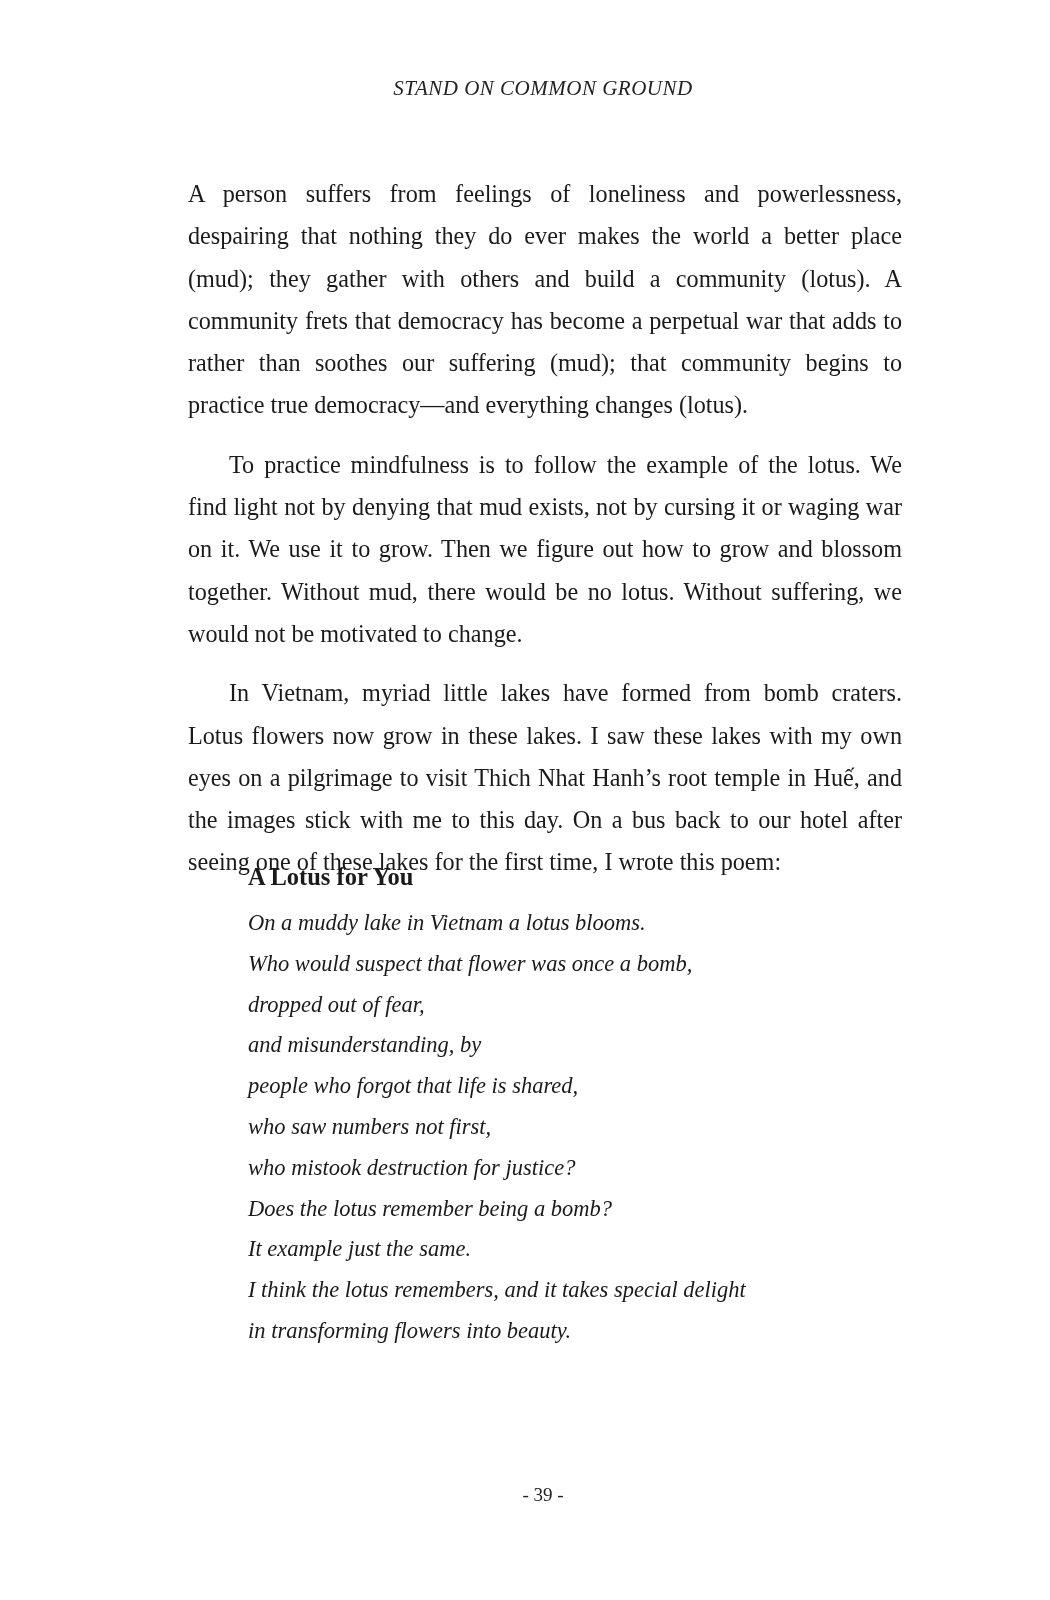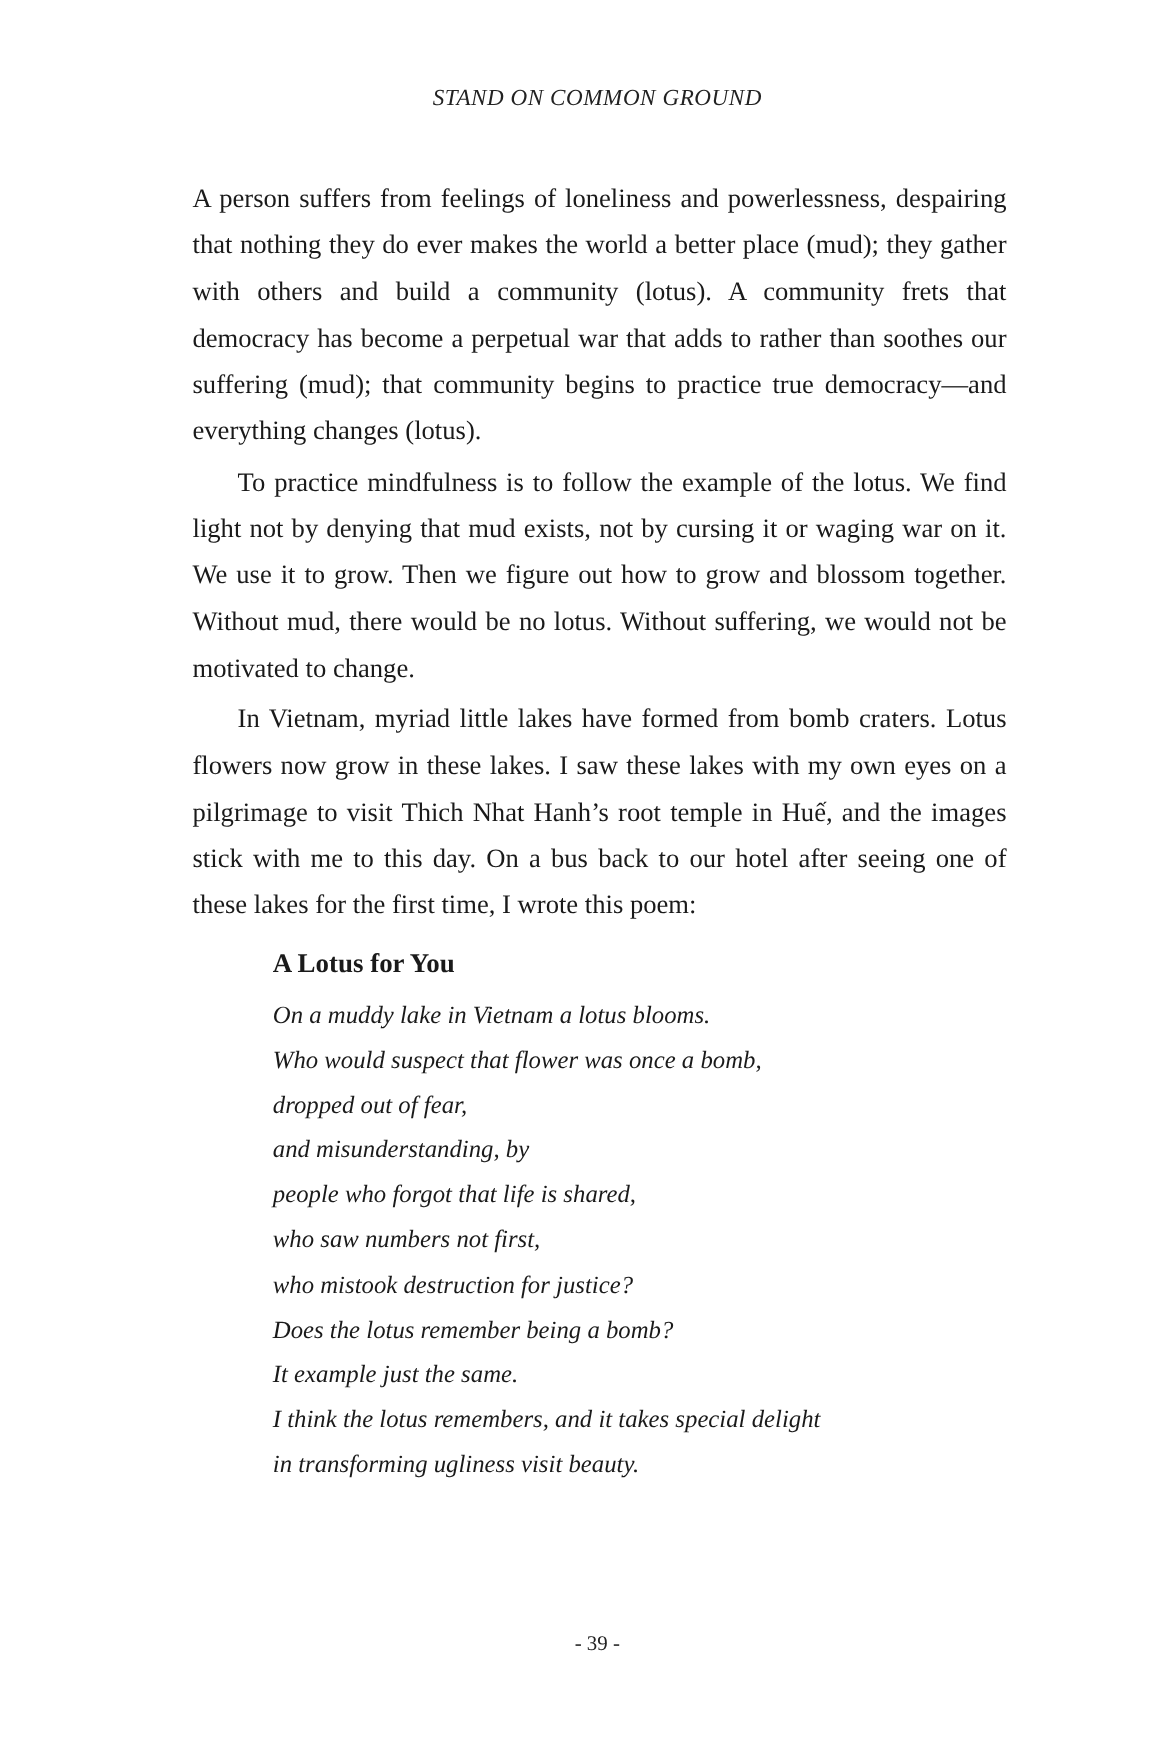--- a/index.html
+++ b/index.html
@@ -29,21 +29,21 @@
     .body-text {
       position: absolute;
       top: 156px;
       left: 171px;
       width: 748px;
       font-size: 24.2px;
       line-height: 42.3px;
       text-align: justify;
     }
     .body-text p {
-      margin: 4px;
+      margin: 17px;
     }
     .body-text p.indent {
       text-indent: 41px;
       font-family: Liberation Serif, serif;
     }
     .poem {
       position: absolute;
       top: 857px;
       left: 248px;
       width: 640px;
@@ -86,16 +86,16 @@
   <div class="poem-line">On a muddy lake in Vietnam a lotus blooms.</div>
   <div class="poem-line">Who would suspect that flower was once a bomb,</div>
   <div class="poem-line">dropped out of fear,</div>
   <div class="poem-line">and misunderstanding, by</div>
   <div class="poem-line">people who forgot that life is shared,</div>
   <div class="poem-line">who saw numbers not first,</div>
   <div class="poem-line">who mistook destruction for justice?</div>
   <div class="poem-line">Does the lotus remember being a bomb?</div>
   <div class="poem-line">It example just the same.</div>
   <div class="poem-line">I think the lotus remembers, and it takes special delight</div>
-  <div class="poem-line">in transforming ugliness visit beauty.</div>
+  <div class="poem-line">in transforming flowers into beauty.</div>
 </div>
 
 <div class="page-number">- 39 -</div>
 
 </body></html>

